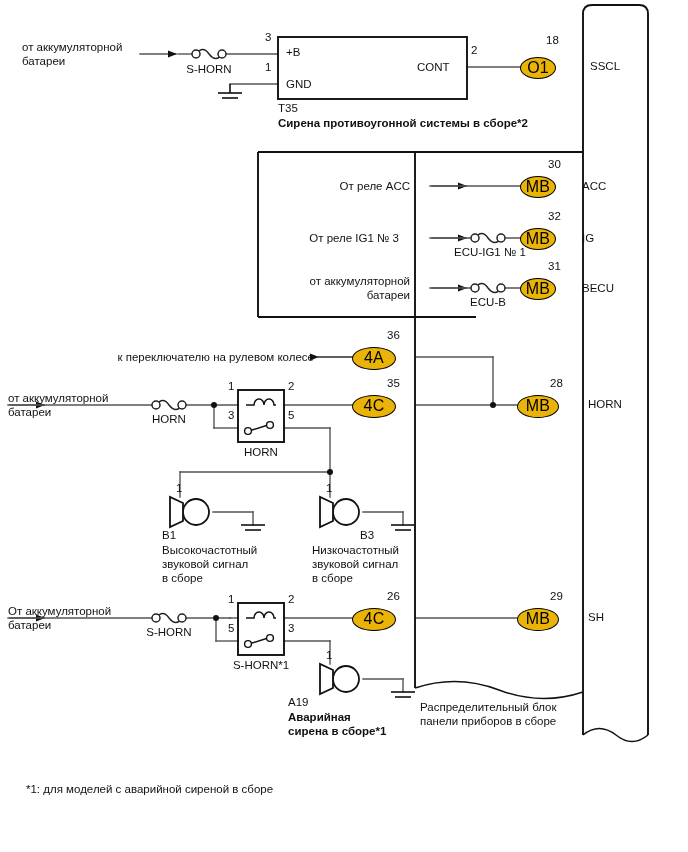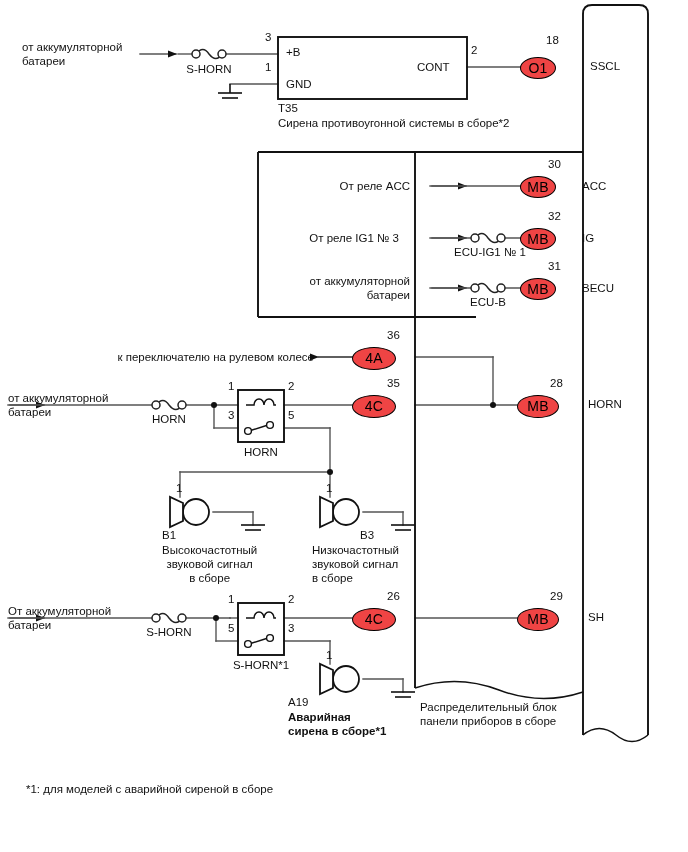--- a/index.html
+++ b/index.html
@@ -9,22 +9,22 @@
     color:#1a1a1a;
   }
   #stage{position:absolute;left:0;top:0;width:688px;height:852px;}
   svg#wire{position:absolute;left:0;top:0;width:688px;height:852px;}
   .lbl{position:absolute;font-size:11.5px;line-height:14px;color:#111;white-space:pre;}
   .lbl.num{font-size:11.5px;}
   .lbl.c{text-align:center;}
   .lbl.r{text-align:right;}
   .conn{
     position:absolute;border:1.7px solid #000;border-radius:50%;
-    background:#ef4444;display:flex;align-items:center;justify-content:center;
-    font-size:14px;letter-spacing:.2px;color:#000;
+    background:#eab308;display:flex;align-items:center;justify-content:center;
+    font-size:16px;letter-spacing:.2px;color:#000;
   }
 </style>
 </head>
 <body>
 
 <div id="stage">
 
   <svg id="wire" viewBox="0 0 688 852" xmlns="http://www.w3.org/2000/svg">
     <defs>
       <marker id="arw" markerWidth="9" markerHeight="9" refX="8" refY="3.6" orient="auto" markerUnits="userSpaceOnUse">
@@ -201,21 +201,21 @@
 батареи</div>
   <div class="lbl c" style="left: 178px; top: 62px; width: 62px; white-space: pre;">S-HORN</div>
 
   <div class="lbl num" style="left: 265px; top: 30px; white-space: pre;">3</div>
   <div class="lbl" style="left: 286px; top: 45px; white-space: pre;">+B</div>
   <div class="lbl num" style="left: 265px; top: 60px; white-space: pre;">1</div>
   <div class="lbl" style="left: 286px; top: 77px; white-space: pre;">GND</div>
   <div class="lbl num" style="left: 471px; top: 43px; white-space: pre;">2</div>
   <div class="lbl" style="left: 417px; top: 60px; white-space: pre;">CONT</div>
   <div class="lbl" style="left: 278px; top: 101px; white-space: pre;">T35</div>
-  <div class="lbl" style="left: 278px; top: 116px; white-space: pre;">Сирена противоугонной системы в сборе*2</div>
+  <div class="lbl" style="left: 278px; top: 116px; white-space: pre; font-weight: bold;">Сирена противоугонной системы в сборе*2</div>
 
   <div class="lbl r" style="left: 250px; top: 179px; width: 160px; white-space: pre;">От реле ACC</div>
   <div class="lbl r" style="left: 239px; top: 231px; width: 160px; white-space: pre;">От реле IG1 № 3</div>
   <div class="lbl r" style="left: 250px; top: 274px; width: 160px; white-space: pre;">от аккумуляторной
 батареи</div>
   <div class="lbl c" style="left: 452px; top: 245px; width: 76px; white-space: pre;">ECU-IG1 № 1</div>
   <div class="lbl c" style="left: 458px; top: 295px; width: 60px; white-space: pre;">ECU-B</div>
 
   <div class="lbl r" style="left: 96px; top: 350px; width: 218px; white-space: pre;">к переключателю на рулевом колесе</div>
 
@@ -223,21 +223,21 @@
 батареи</div>
   <div class="lbl c" style="left: 138px; top: 412px; width: 62px; white-space: pre;">HORN</div>
   <div class="lbl num" style="left: 228px; top: 379px; white-space: pre;">1</div>
   <div class="lbl num" style="left: 288px; top: 379px; white-space: pre;">2</div>
   <div class="lbl num" style="left: 228px; top: 408px; white-space: pre;">3</div>
   <div class="lbl num" style="left: 288px; top: 408px; white-space: pre;">5</div>
   <div class="lbl c" style="left: 231px; top: 445px; width: 60px; white-space: pre;">HORN</div>
 
   <div class="lbl num" style="left: 176px; top: 481px; white-space: pre;">1</div>
   <div class="lbl" style="left: 162px; top: 528px; white-space: pre;">B1</div>
-  <div class="lbl" style="left: 162px; top: 543px; white-space: pre; text-align: center;">Высокочастотный
+  <div class="lbl" style="left: 162px; top: 543px; white-space: pre;">Высокочастотный
 звуковой сигнал
 в сборе</div>
   <div class="lbl num" style="left: 326px; top: 481px; white-space: pre;">1</div>
   <div class="lbl" style="left: 312px; top: 528px; white-space: pre; padding-left: 48px;">B3</div>
   <div class="lbl" style="left: 312px; top: 543px; white-space: pre;">Низкочастотный
 звуковой сигнал
 в сборе</div>
 
   <div class="lbl" style="left: 8px; top: 604px; white-space: pre;">От аккумуляторной
 батареи</div>

